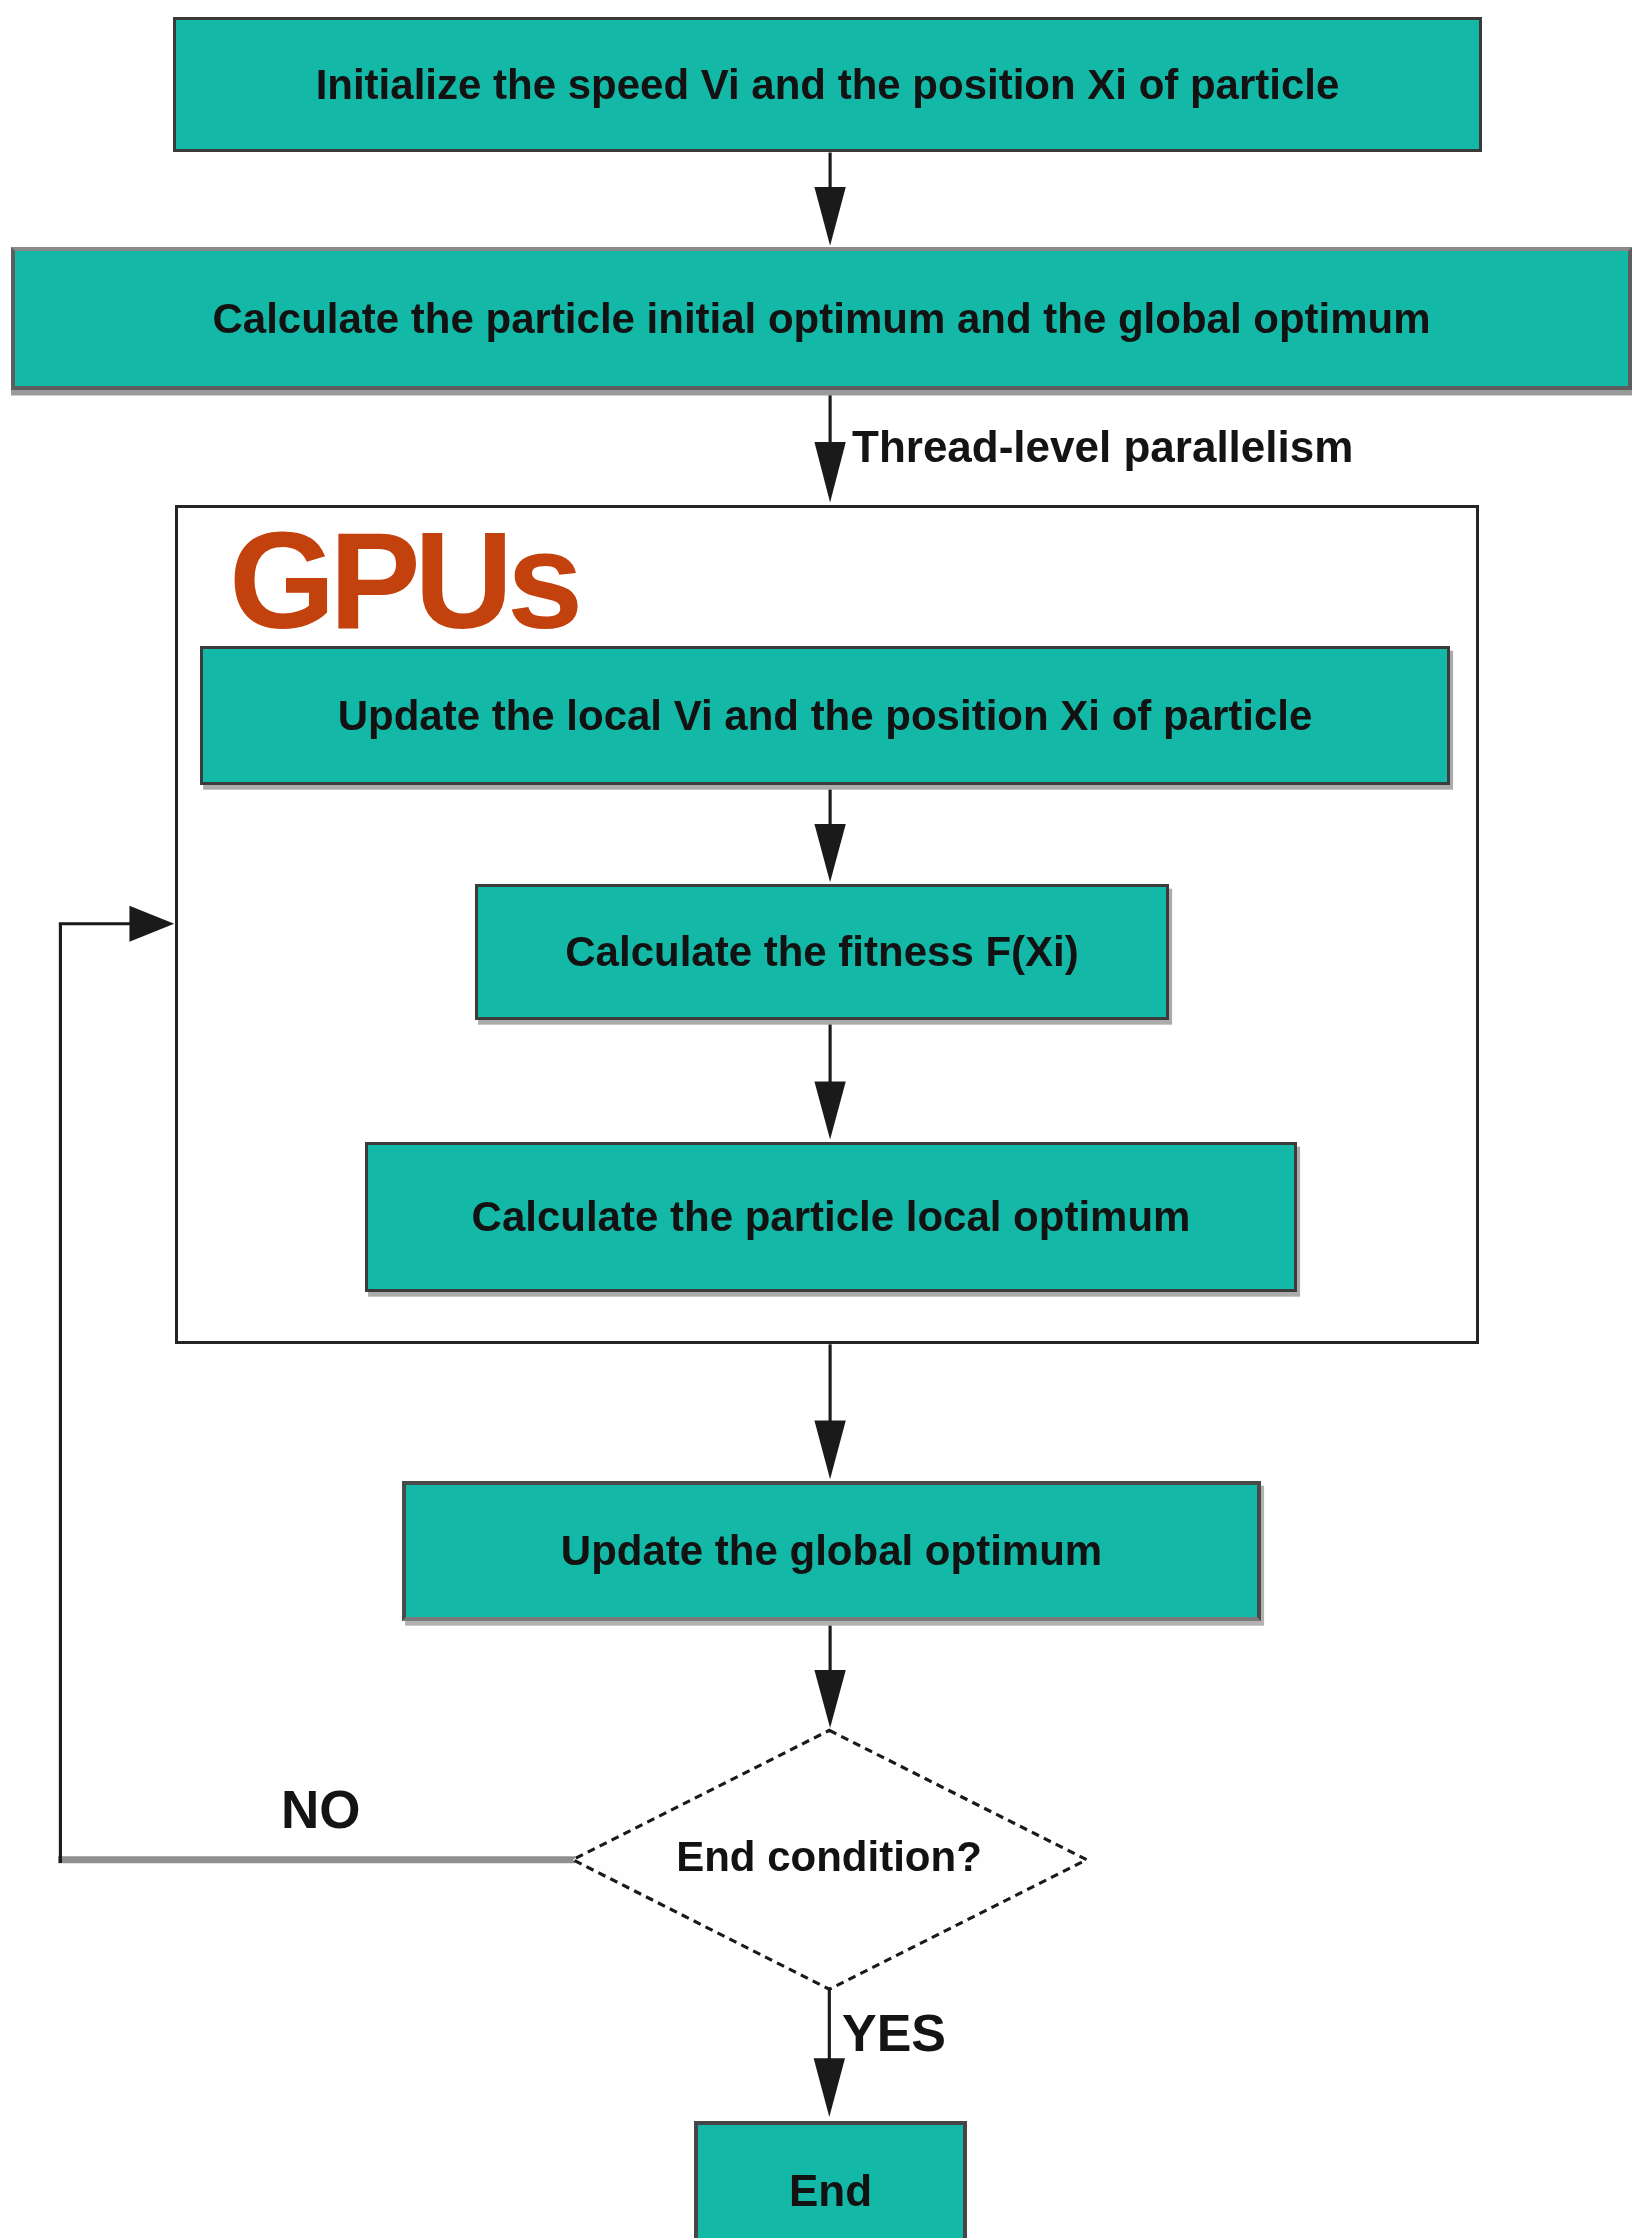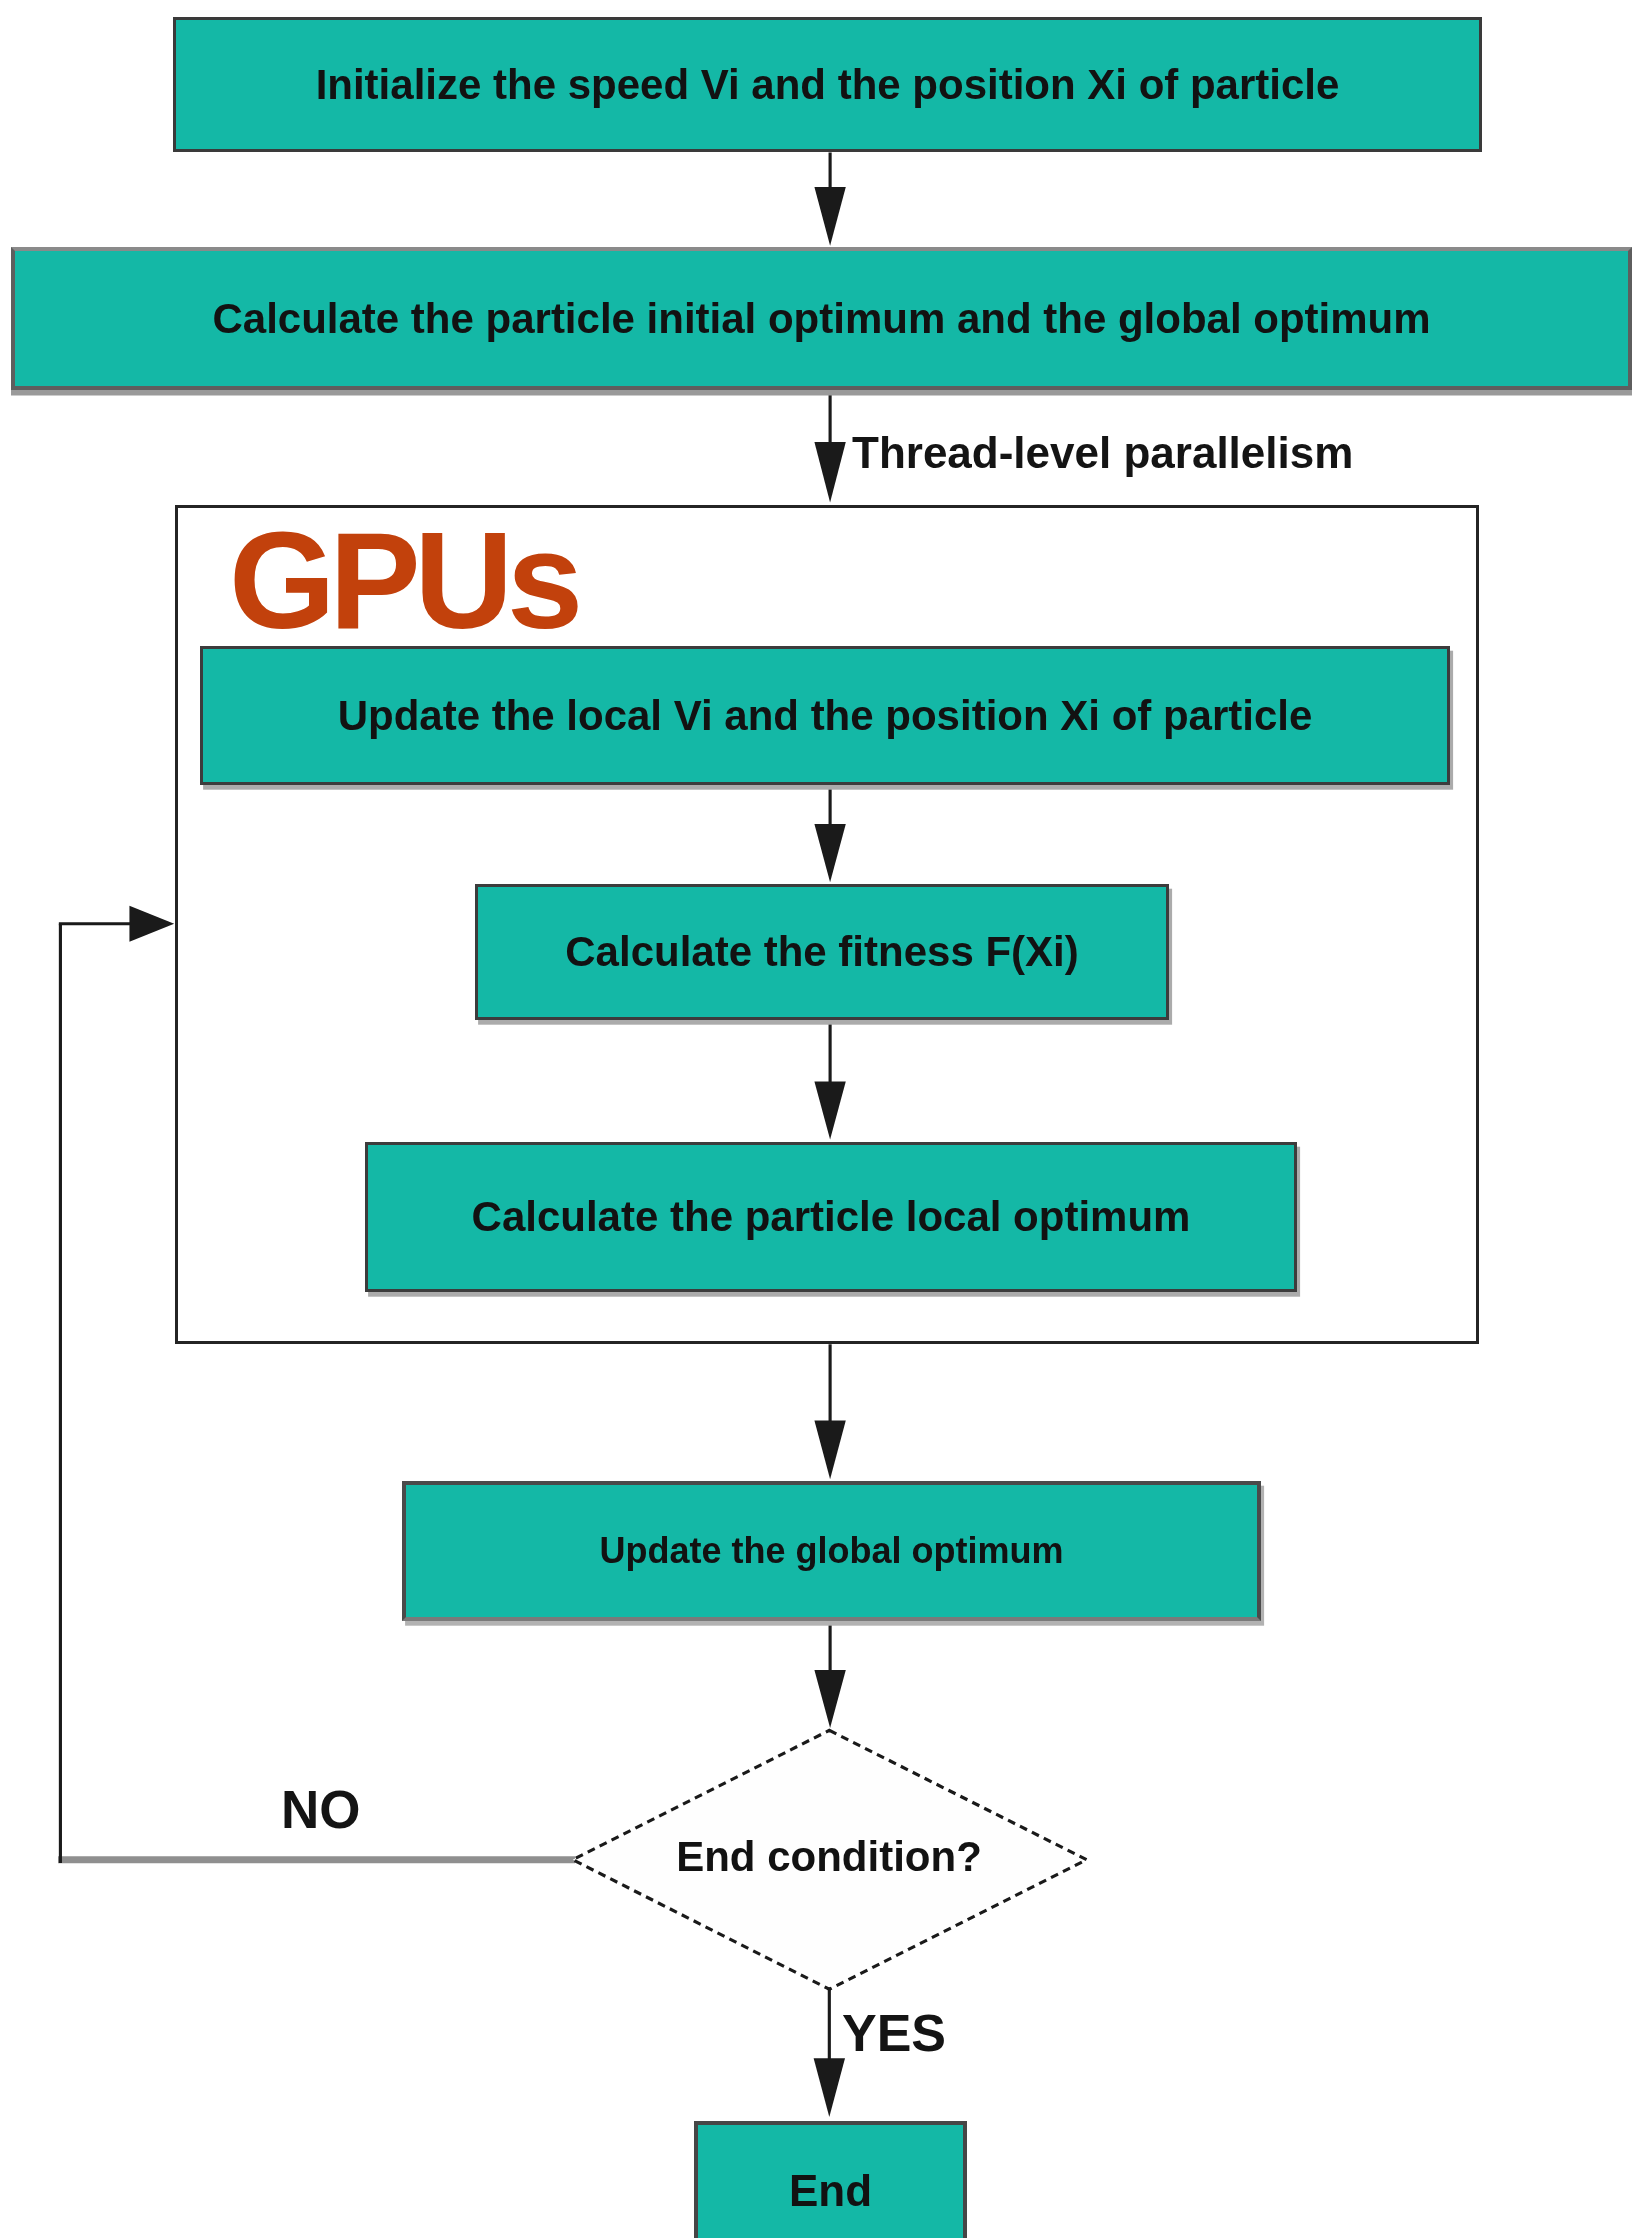--- a/index.html
+++ b/index.html
@@ -18,24 +18,24 @@
   .b-init{left:173px;top:17.3px;width:1309px;height:135px;border:3.9px solid #3a3a3a;font-size:42px;}
   .b-calc-initial{left:11px;top:247px;width:1621px;height:143px;border:4.7px solid #5e5e5e;border-top-color:#8a8a8a;box-shadow:0 5.5px 0 #9a9a9a;font-size:42px;}
   .b-gpus{left:175px;top:505px;width:1304px;height:839px;border:3.9px solid #242424;background:transparent;}
   .gpus-label{
     position:absolute;left:229px;top:512px;font-weight:bold;color:#c2410c;
     font-size:137px;letter-spacing:-6.3px;line-height:1;
   }
   .b-update-speed{left:200px;top:646px;width:1250px;height:139px;border:3.9px solid #3c3c3c;box-shadow:3.1px 4.7px 0 #ababab;font-size:42px;}
   .b-fitness{left:475px;top:884px;width:694px;height:136px;border:3.9px solid #3c3c3c;box-shadow:3.1px 4.7px 0 #ababab;font-size:42px;}
   .b-local{left:365px;top:1142px;width:932px;height:150px;border:3.9px solid #3c3c3c;box-shadow:3.1px 4.7px 0 #ababab;font-size:42px;}
-  .b-update-global{left:402px;top:1481px;width:859px;height:140px;border:4.7px solid #4a4a4a;border-bottom-color:#7a7a7a;box-shadow:3.1px 4.7px 0 #b2b2b2;font-size:36px;}
+  .b-update-global{left:402px;top:1481px;width:859px;height:140px;border:4.7px solid #4a4a4a;border-bottom-color:#7a7a7a;box-shadow:3.1px 4.7px 0 #b2b2b2;font-size:42px;}
   .b-end{left:694px;top:2121px;width:273px;height:139px;border:4.7px solid #464646;border-bottom-color:#8a8a8a;font-size:44px;}
   .edge-label{position:absolute;font-weight:bold;color:#141414;white-space:nowrap;line-height:1;}
-  .lbl-thread{left:852px;top:425px;font-size:44px;margin-top:6px;}
+  .lbl-thread{left:852px;top:425px;font-size:44px;}
   .lbl-no{left:281px;top:1783px;font-size:53px;}
   .lbl-yes{left:842px;top:2007px;font-size:52px;}
   .lbl-diamond{
     position:absolute;left:604px;top:1836px;width:450px;text-align:center;
     font-size:42px;font-weight:bold;color:#121212;line-height:1;
   }
 </style>
 </head>
 <body>
 

